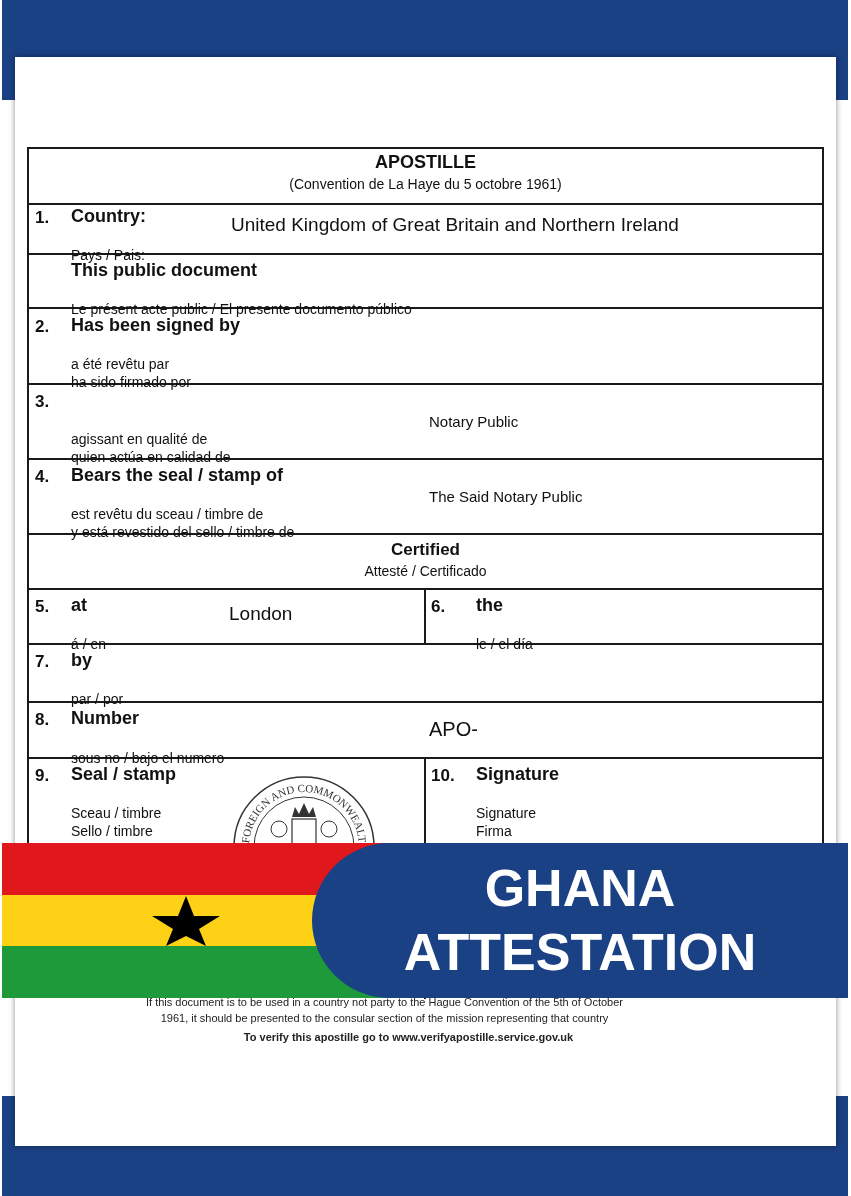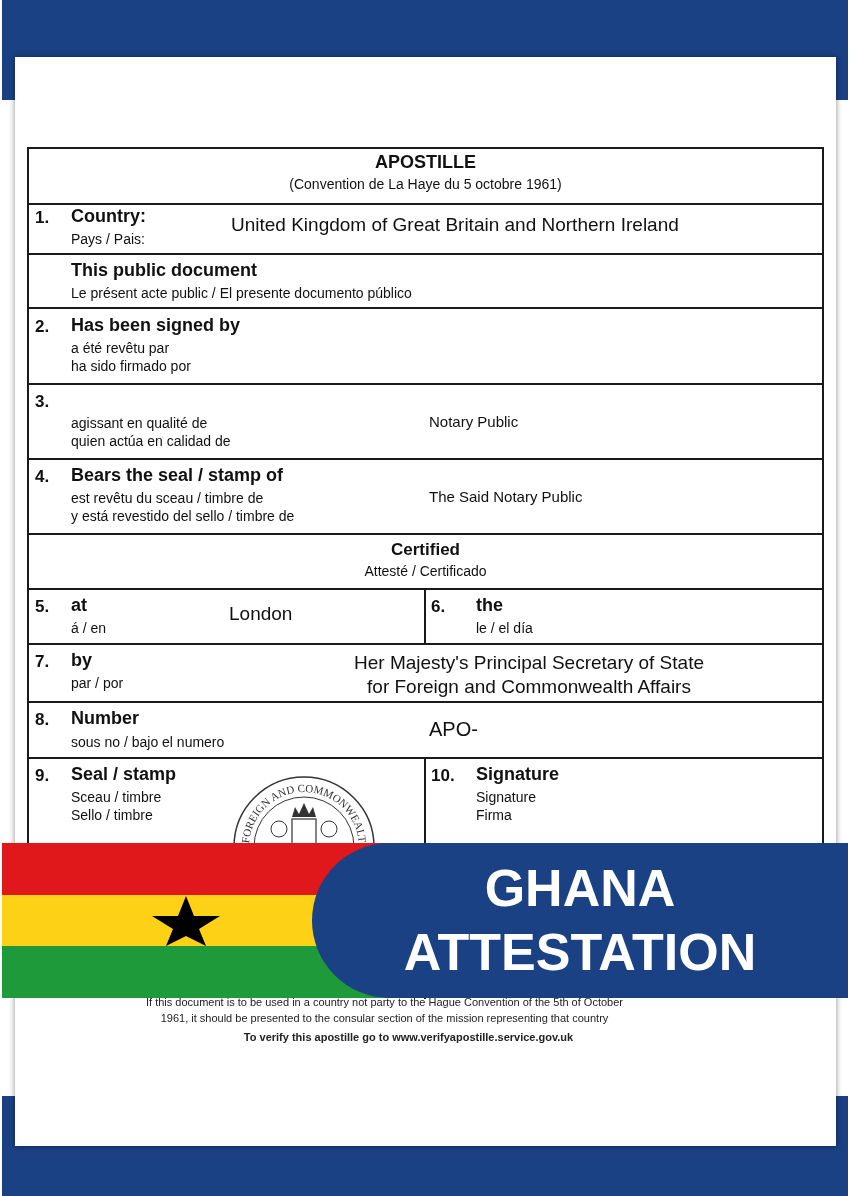--- a/index.html
+++ b/index.html
@@ -5,21 +5,21 @@
   html,body{margin:0;padding:0;}
   body{width:851px;height:1196px;position:relative;overflow:hidden;background:#ffffff;font-family:"Liberation Sans",sans-serif;color:#111;}
   .band{position:absolute;left:2px;width:846px;background:#1b4185;}
   .band.top{top:0;height:100px;}
   .band.bottom{top:1096px;height:100px;}
   .paper{position:absolute;left:15px;top:57px;width:821px;height:1089px;background:#fff;box-shadow:0 0 6px rgba(0,0,0,0.45);}
   .tbl{position:absolute;left:27px;top:147px;width:797px;border:2px solid #1a1a1a;box-sizing:border-box;height:850px;}
   .row{position:absolute;left:0;right:0;border-bottom:2px solid #1a1a1a;box-sizing:border-box;}
   .num{position:absolute;left:6px;font-weight:bold;font-size:17px;}
   .lbl{position:absolute;left:42px;font-weight:bold;font-size:18px;}
-  .sub{position:absolute;left:42px;font-size:14px;line-height:18px;}
+  .sub{position:absolute;left:42px;font-size:14px;line-height:18px;margin-top:16px;}
   .val{position:absolute;font-size:15px;}
   .center{position:absolute;left:0;right:0;text-align:center;}
   .vsplit{position:absolute;top:0;bottom:0;left:395px;border-left:2px solid #1a1a1a;}
   .seal{position:absolute;left:200px;top:8px;width:150px;height:150px;}
   .banner{position:absolute;left:2px;top:843px;width:846px;height:155px;}
   .flag{position:absolute;left:0;top:0;width:420px;height:155px;}
   .stripe{position:absolute;left:0;width:420px;height:52px;}
   .pill{position:absolute;left:310px;top:0;width:536px;height:155px;background:#1b4185;border-radius:78px 0 0 78px;}
   .pill-text{position:absolute;left:0;right:0;text-align:center;color:#fff;font-weight:bold;font-size:52px;line-height:62px;}
   .foot{position:absolute;left:0;width:769px;text-align:center;font-size:11px;color:#222;}
@@ -88,24 +88,20 @@
     <span class="num" style="left:402px;top:7px;">6.</span>
     <span class="lbl" style="left:447px;top:5px;">the</span>
     <span class="sub" style="left:447px;top:29px;">le / el día</span>
     <span class="val" style="left:600px;top:13px;"></span>
   </div>
 
   <div class="row" style="top:496px;height:58px;">
     <span class="num" style="top:7px;">7.</span>
     <span class="lbl" style="top:5px;">by</span>
     <span class="sub" style="top:29px;">par / por</span>
-    <div class="val" style="left:200px;width:600px;text-align:center;top:6px;font-size:19px;line-height:24px;">
-      <div>Her Majesty's Principal Secretary of State</div>
-      <div>for Foreign and Commonwealth Affairs</div>
-    </div>
   </div>
 
   <div class="row" style="top:554px;height:56px;">
     <span class="num" style="top:7px;">8.</span>
     <span class="lbl" style="top:5px;">Number</span>
     <span class="sub" style="top:30px;">sous no / bajo el numero</span>
     <span class="val" style="left:400px;top:15px;font-size:20px;">APO-</span>
   </div>
 
   <div class="row" style="top:610px;height:240px;border-bottom:none;">

